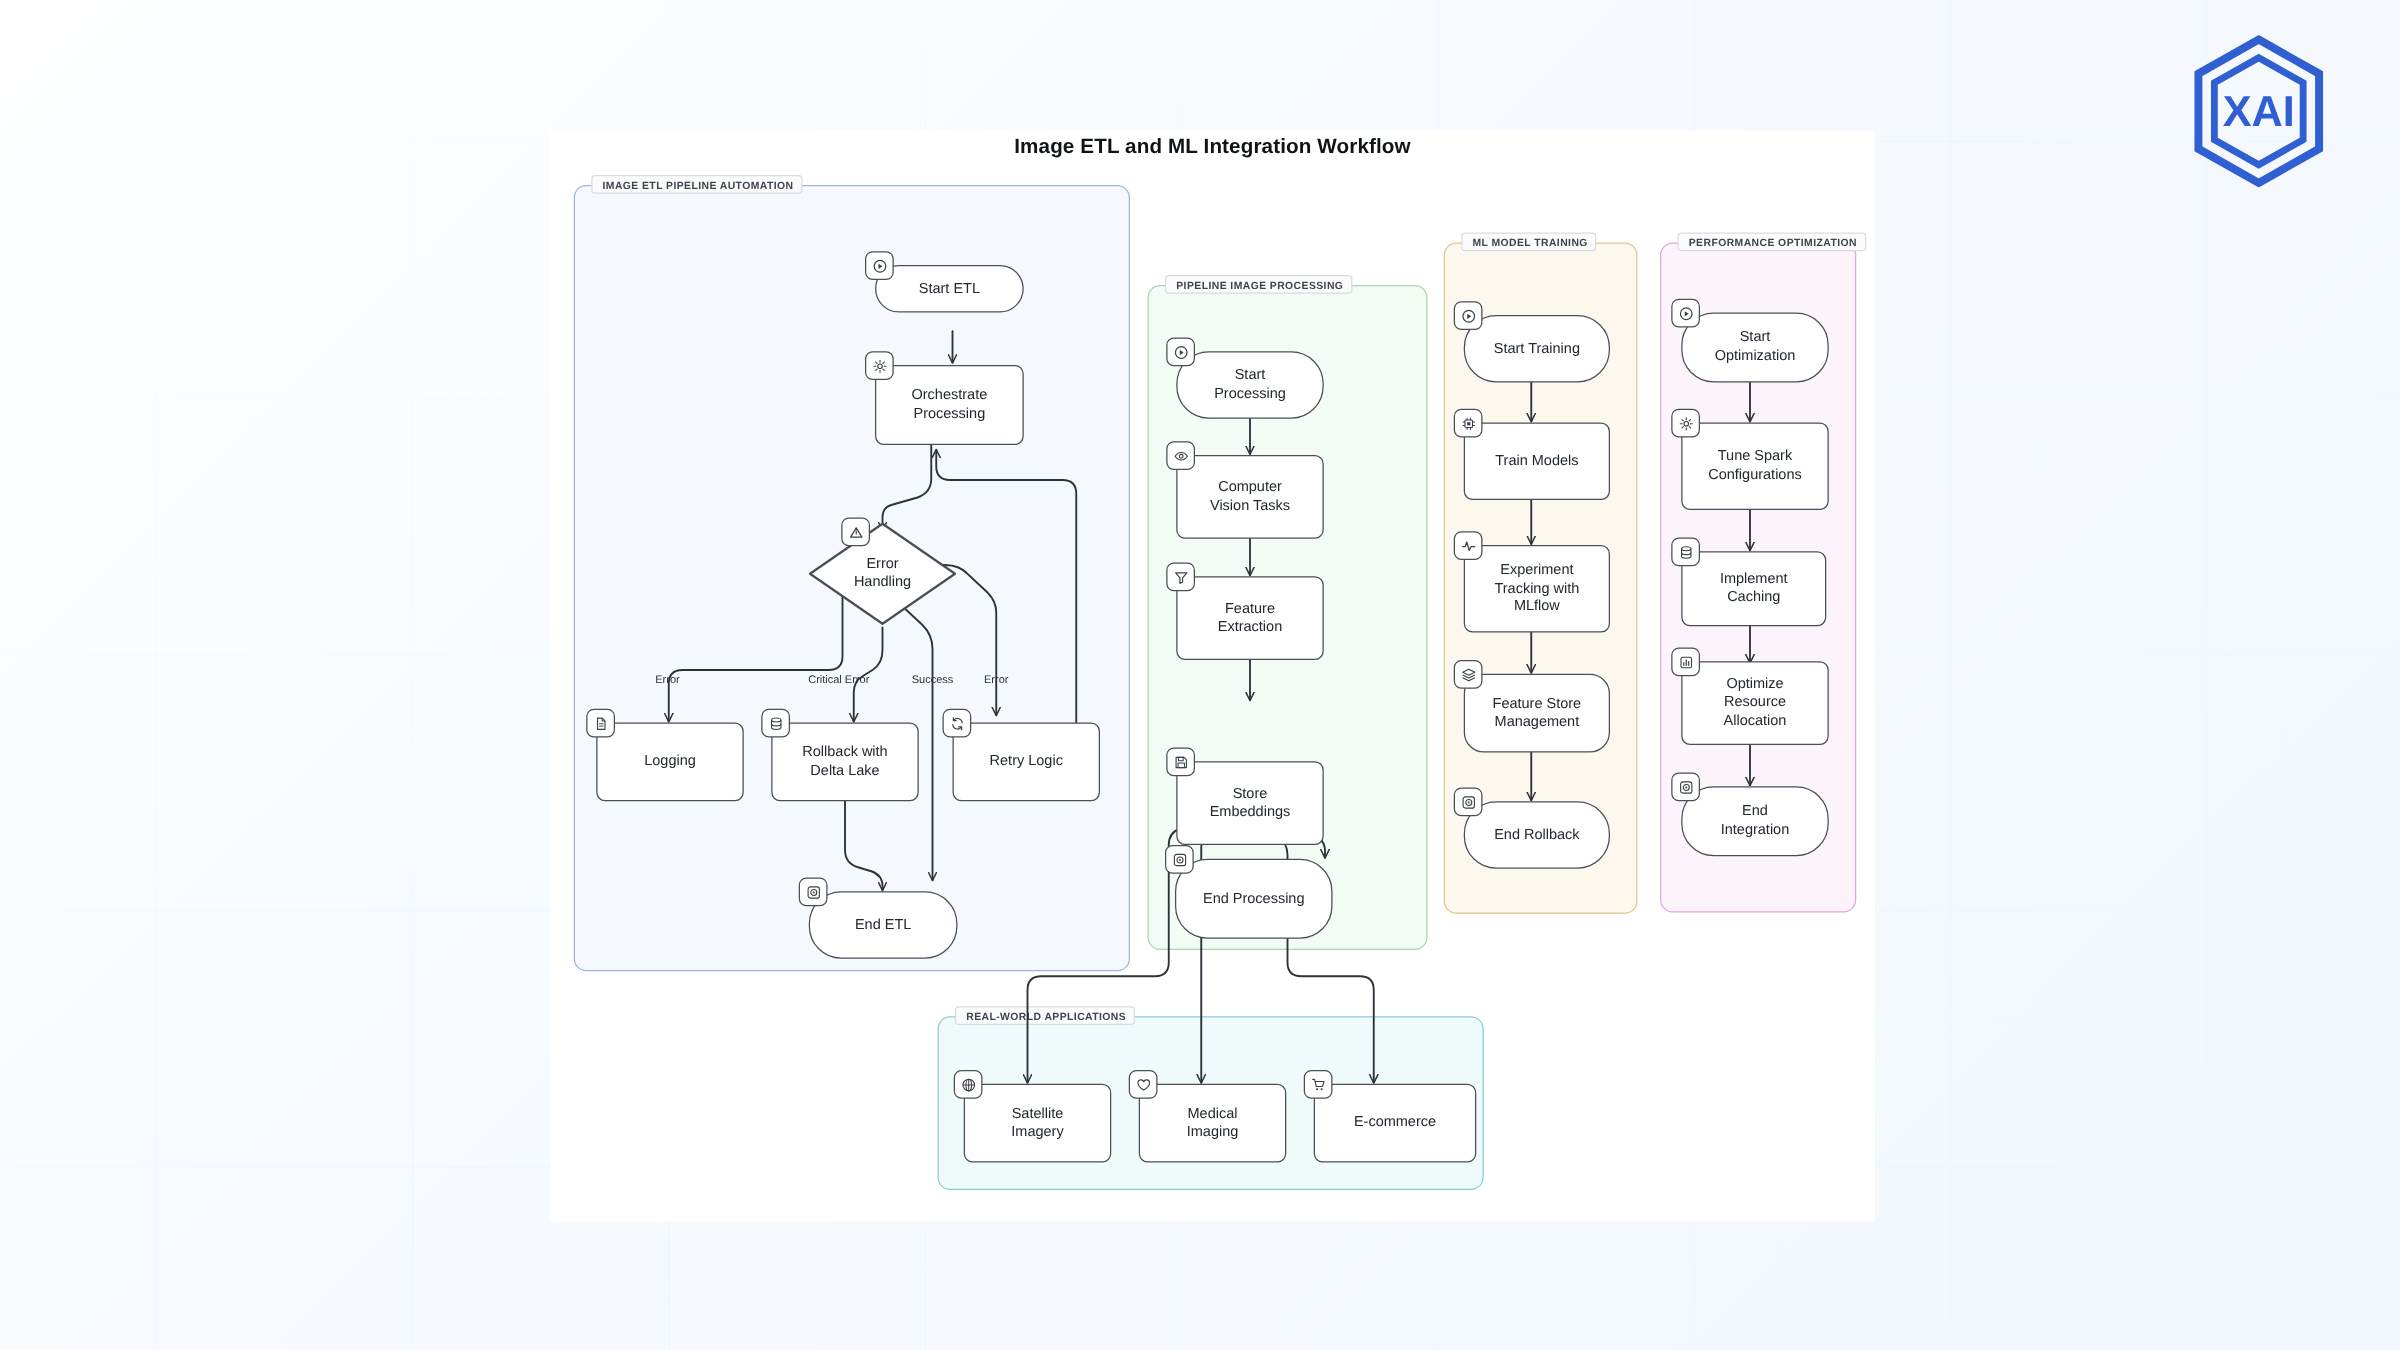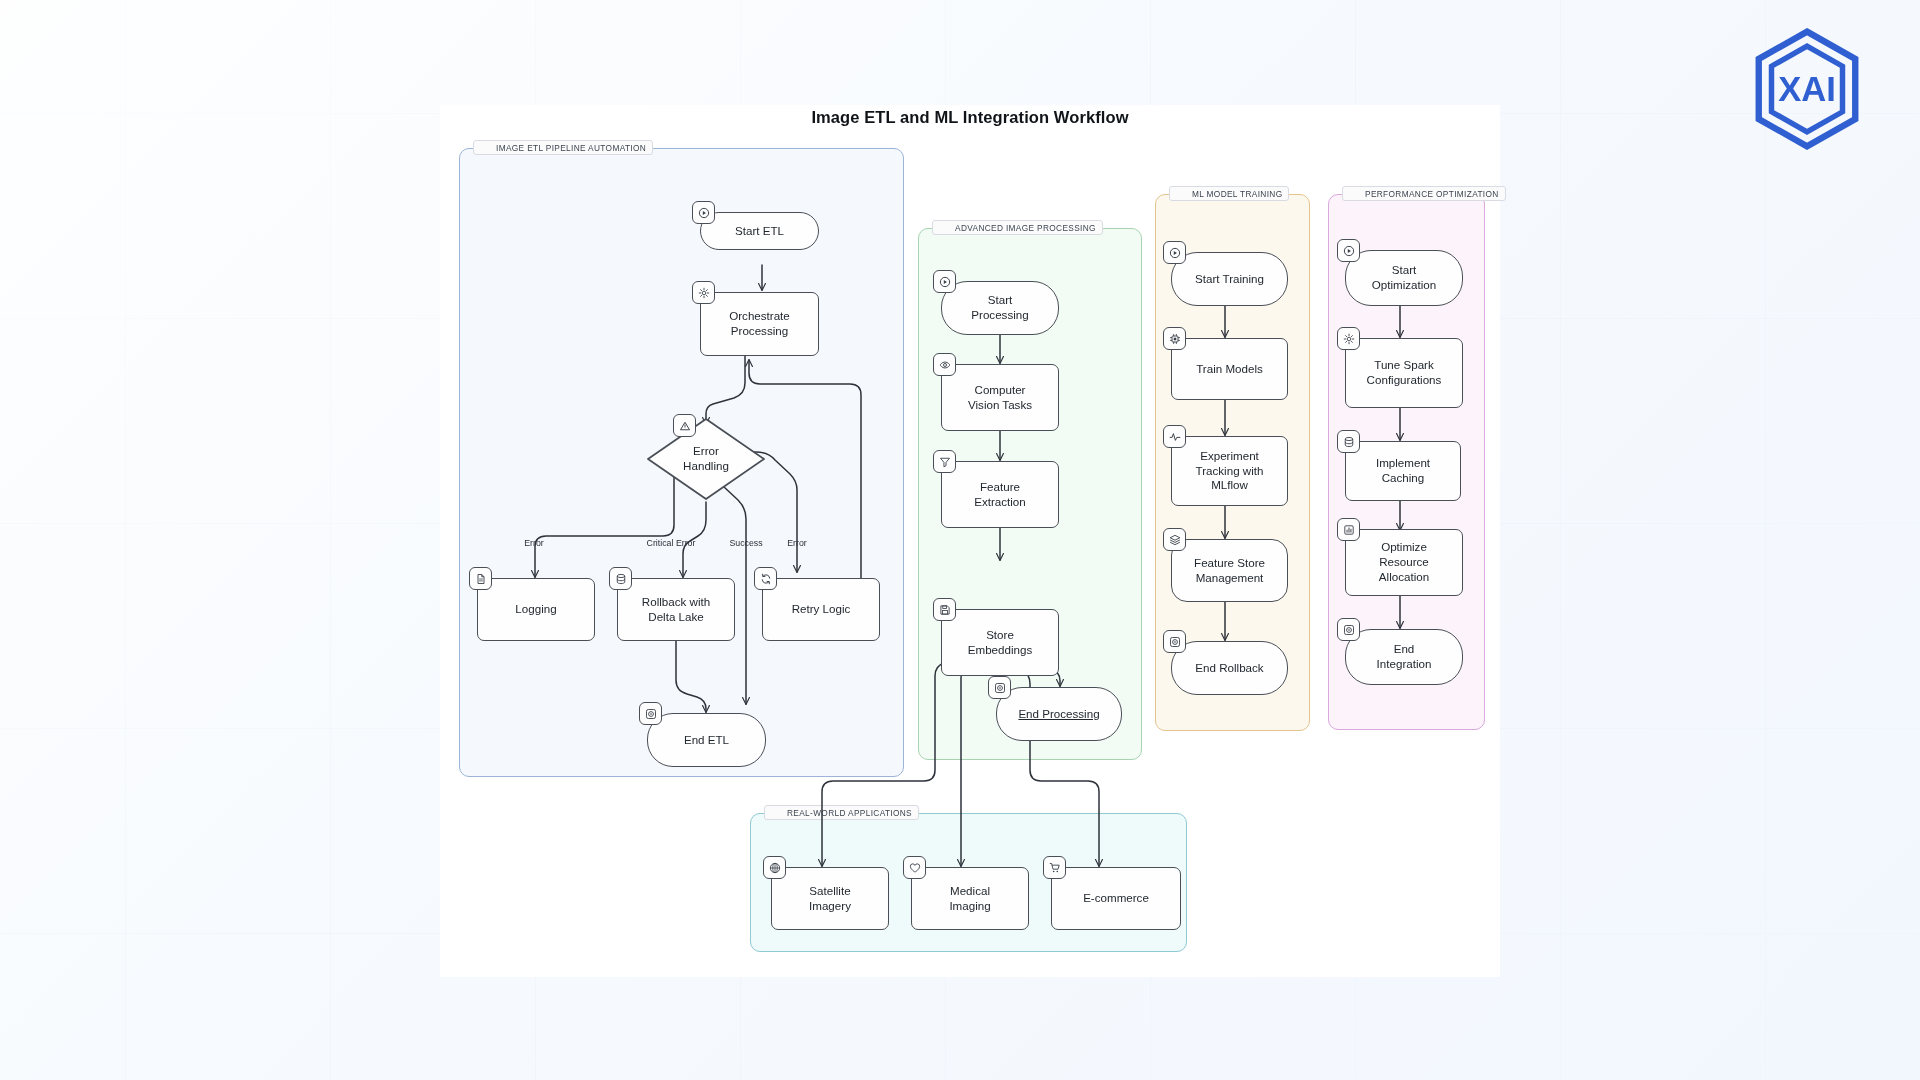--- a/index.html
+++ b/index.html
@@ -36,23 +36,23 @@
     font-size:16.5px;font-weight:bold;color:#101418;
     letter-spacing:.1px;
   }
   
   .group{
     position:absolute;border-radius:10px;border:1.4px solid #ccc;
   }
   .group-label{
     position:absolute;top:-9px;left:13px;
     background:#fbfbfb;border:1px solid #d8dce2;border-radius:3px;
-    padding:2px 6px 1px 22px;
+    padding:2px 6px 1px 8px;
     font-size:8.3px;letter-spacing:.35px;color:#3c4450;
-    white-space:nowrap;font-weight:400;
+    white-space:nowrap;font-weight:700;
   }
   #grp-etl{left:459px;top:148px;width:443px;height:627px;
     background:#f5f8fd;border-color:#9bb4d8;}
   #grp-aip{left:918px;top:228px;width:222px;height:530px;
     background:#f2fbf4;border-color:#a8d3b2;}
   #grp-mlt{left:1155px;top:194px;width:153px;height:535px;
     background:#fdf8ee;border-color:#e2c48c;}
   #grp-perf{left:1328px;top:194px;width:155px;height:534px;
     background:#fcf3fb;border-color:#d9a8dd;}
   #grp-apps{left:750px;top:813px;width:435px;height:137px;
@@ -110,21 +110,21 @@
     <text x="60" y="80" font-family="'Liberation Sans',sans-serif" font-size="38" font-weight="bold" fill="#2f5fd0" text-anchor="middle">XAI</text>
   </svg>
 </div>
 
 <div id="diagram-title">Image ETL and ML Integration Workflow</div>
 
 <div class="group" id="grp-etl">
   <span class="group-label">IMAGE ETL PIPELINE AUTOMATION</span>
 </div>
 <div class="group" id="grp-aip">
-  <span class="group-label">ADVANCED IMAGE PROCESSING</span>
+  <span class="group-label">PIPELINE IMAGE PROCESSING</span>
 </div>
 <div class="group" id="grp-mlt">
   <span class="group-label">ML MODEL TRAINING</span>
 </div>
 <div class="group" id="grp-perf">
   <span class="group-label">PERFORMANCE OPTIMIZATION</span>
 </div>
 <div class="group" id="grp-apps">
   <span class="group-label">REAL-WORLD APPLICATIONS</span>
 </div>
@@ -295,21 +295,21 @@
     <svg width="12" height="12" viewBox="0 0 16 16">
         <path d="M2.5 2.5h8.5L13.5 5v8.5h-11z" fill="none" stroke="#3a4049" stroke-width="1.2" stroke-linejoin="round"></path>
         <rect x="5" y="2.5" width="5" height="3.6" fill="none" stroke="#3a4049" stroke-width="1.1"></rect>
         <rect x="4.6" y="8.6" width="6.8" height="4.9" fill="none" stroke="#3a4049" stroke-width="1.1"></rect>
       </svg>
   </span>
   <span style="white-space:pre-line">Store
 Embeddings</span>
 </div>
 
-<div class="node round" style="left:996px;top:687px;width:126px;height:54px;text-decoration:underline;">
+<div class="node round" style="left:940px;top:687px;width:126px;height:64px;">
   <span class="node-icon">
     <svg width="12" height="12" viewBox="0 0 16 16">
         <rect x="2" y="2" width="12" height="12" rx="2.4" fill="none" stroke="#3a4049" stroke-width="1.2"></rect>
         <circle cx="8" cy="8" r="3.2" fill="none" stroke="#3a4049" stroke-width="1.2"></circle>
         <circle cx="8" cy="8" r="1.1" fill="#3a4049"></circle>
       </svg>
   </span>
   <span>End Processing</span>
 </div>
 

